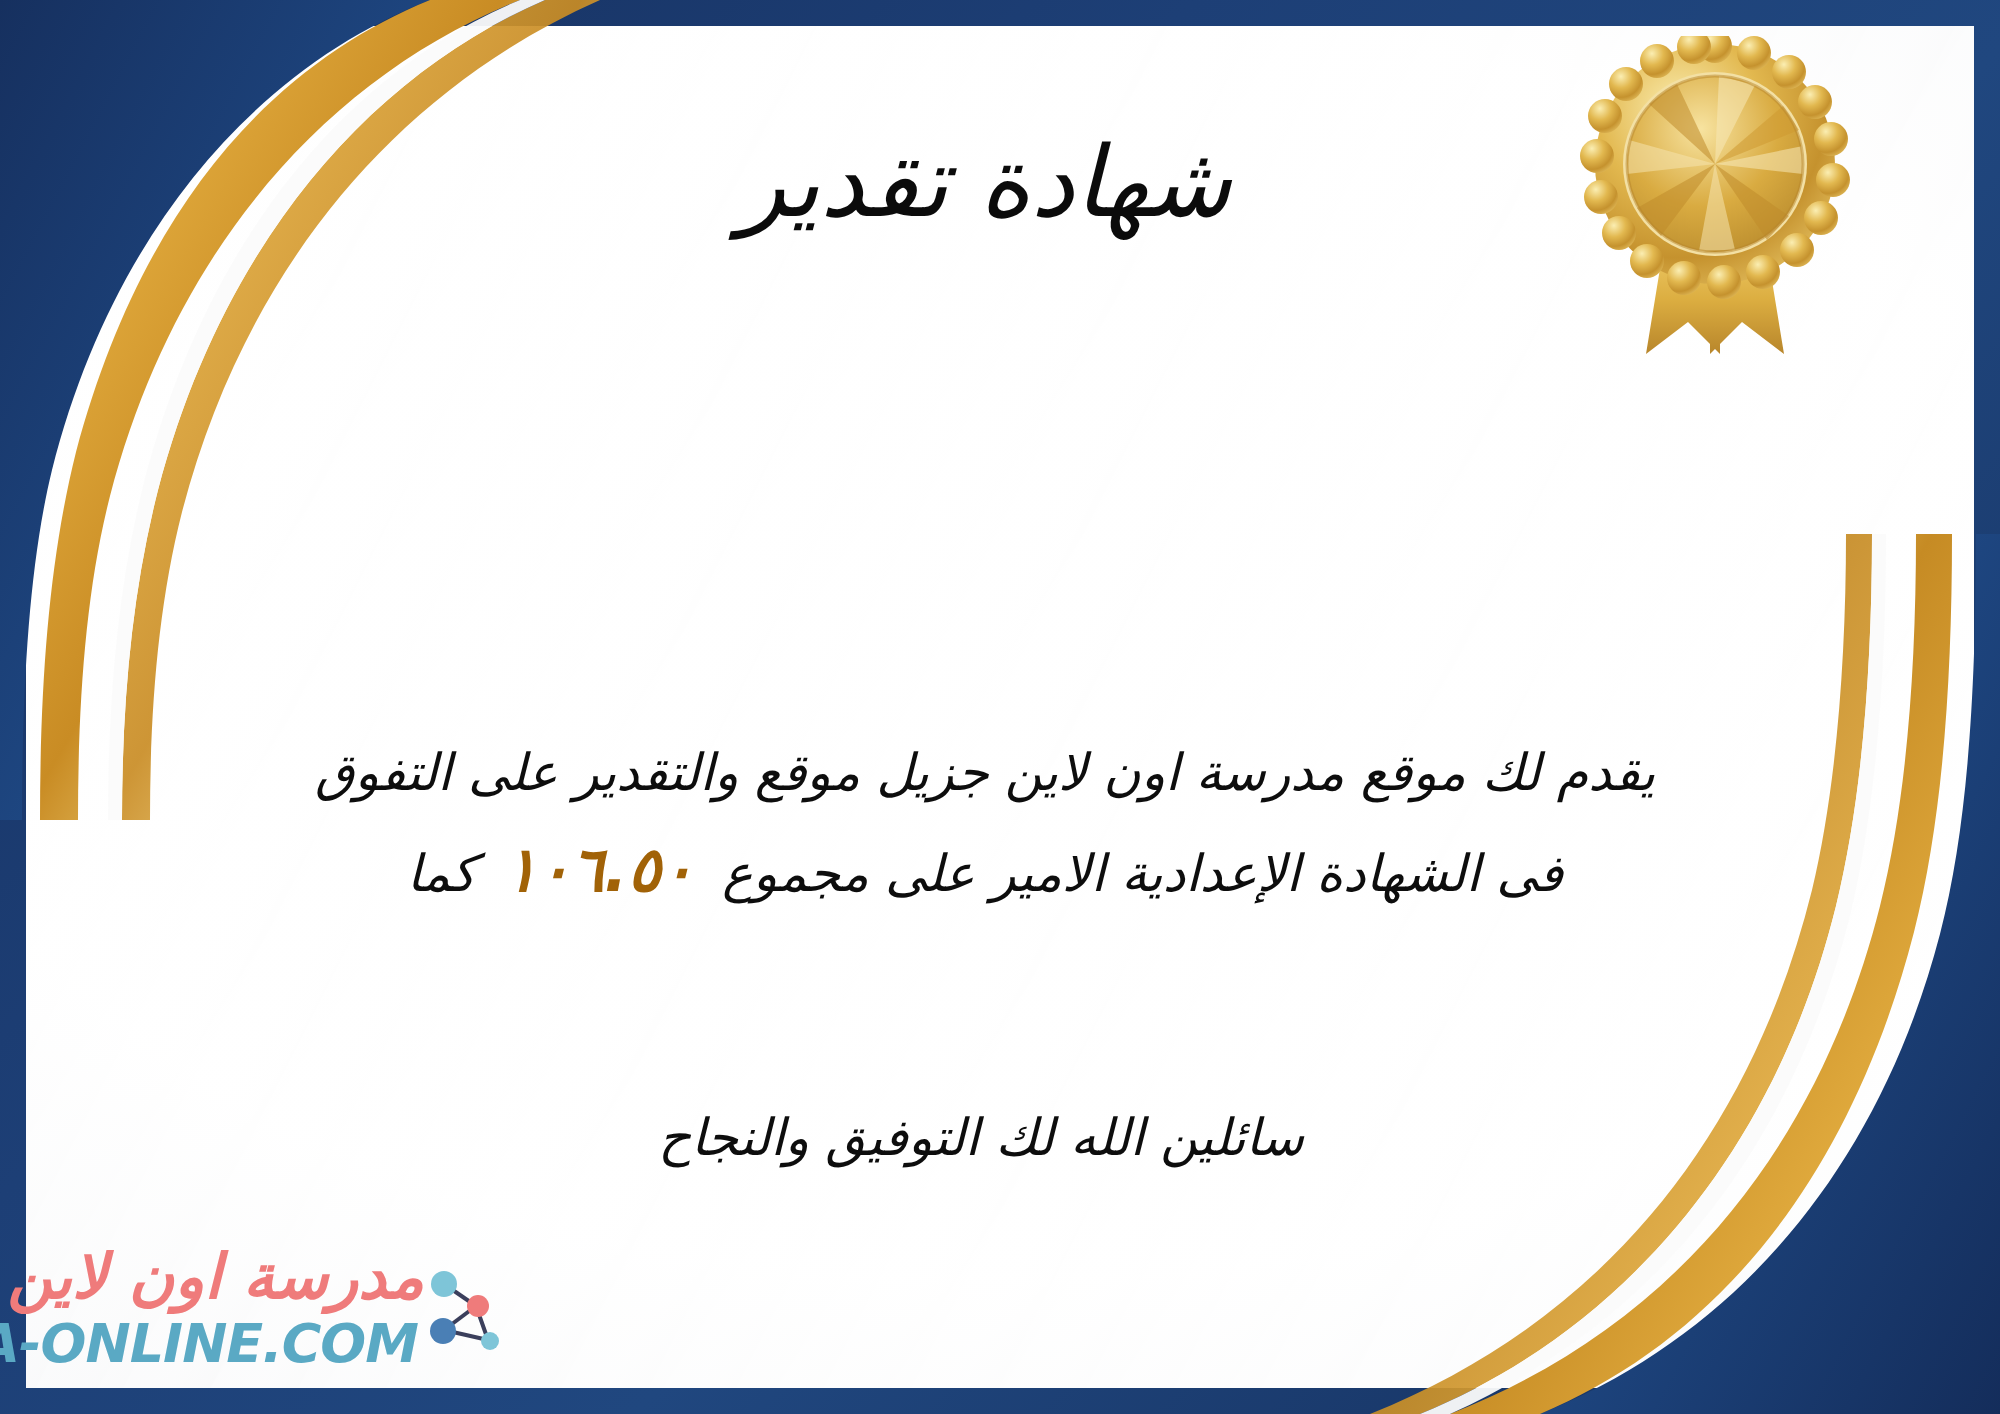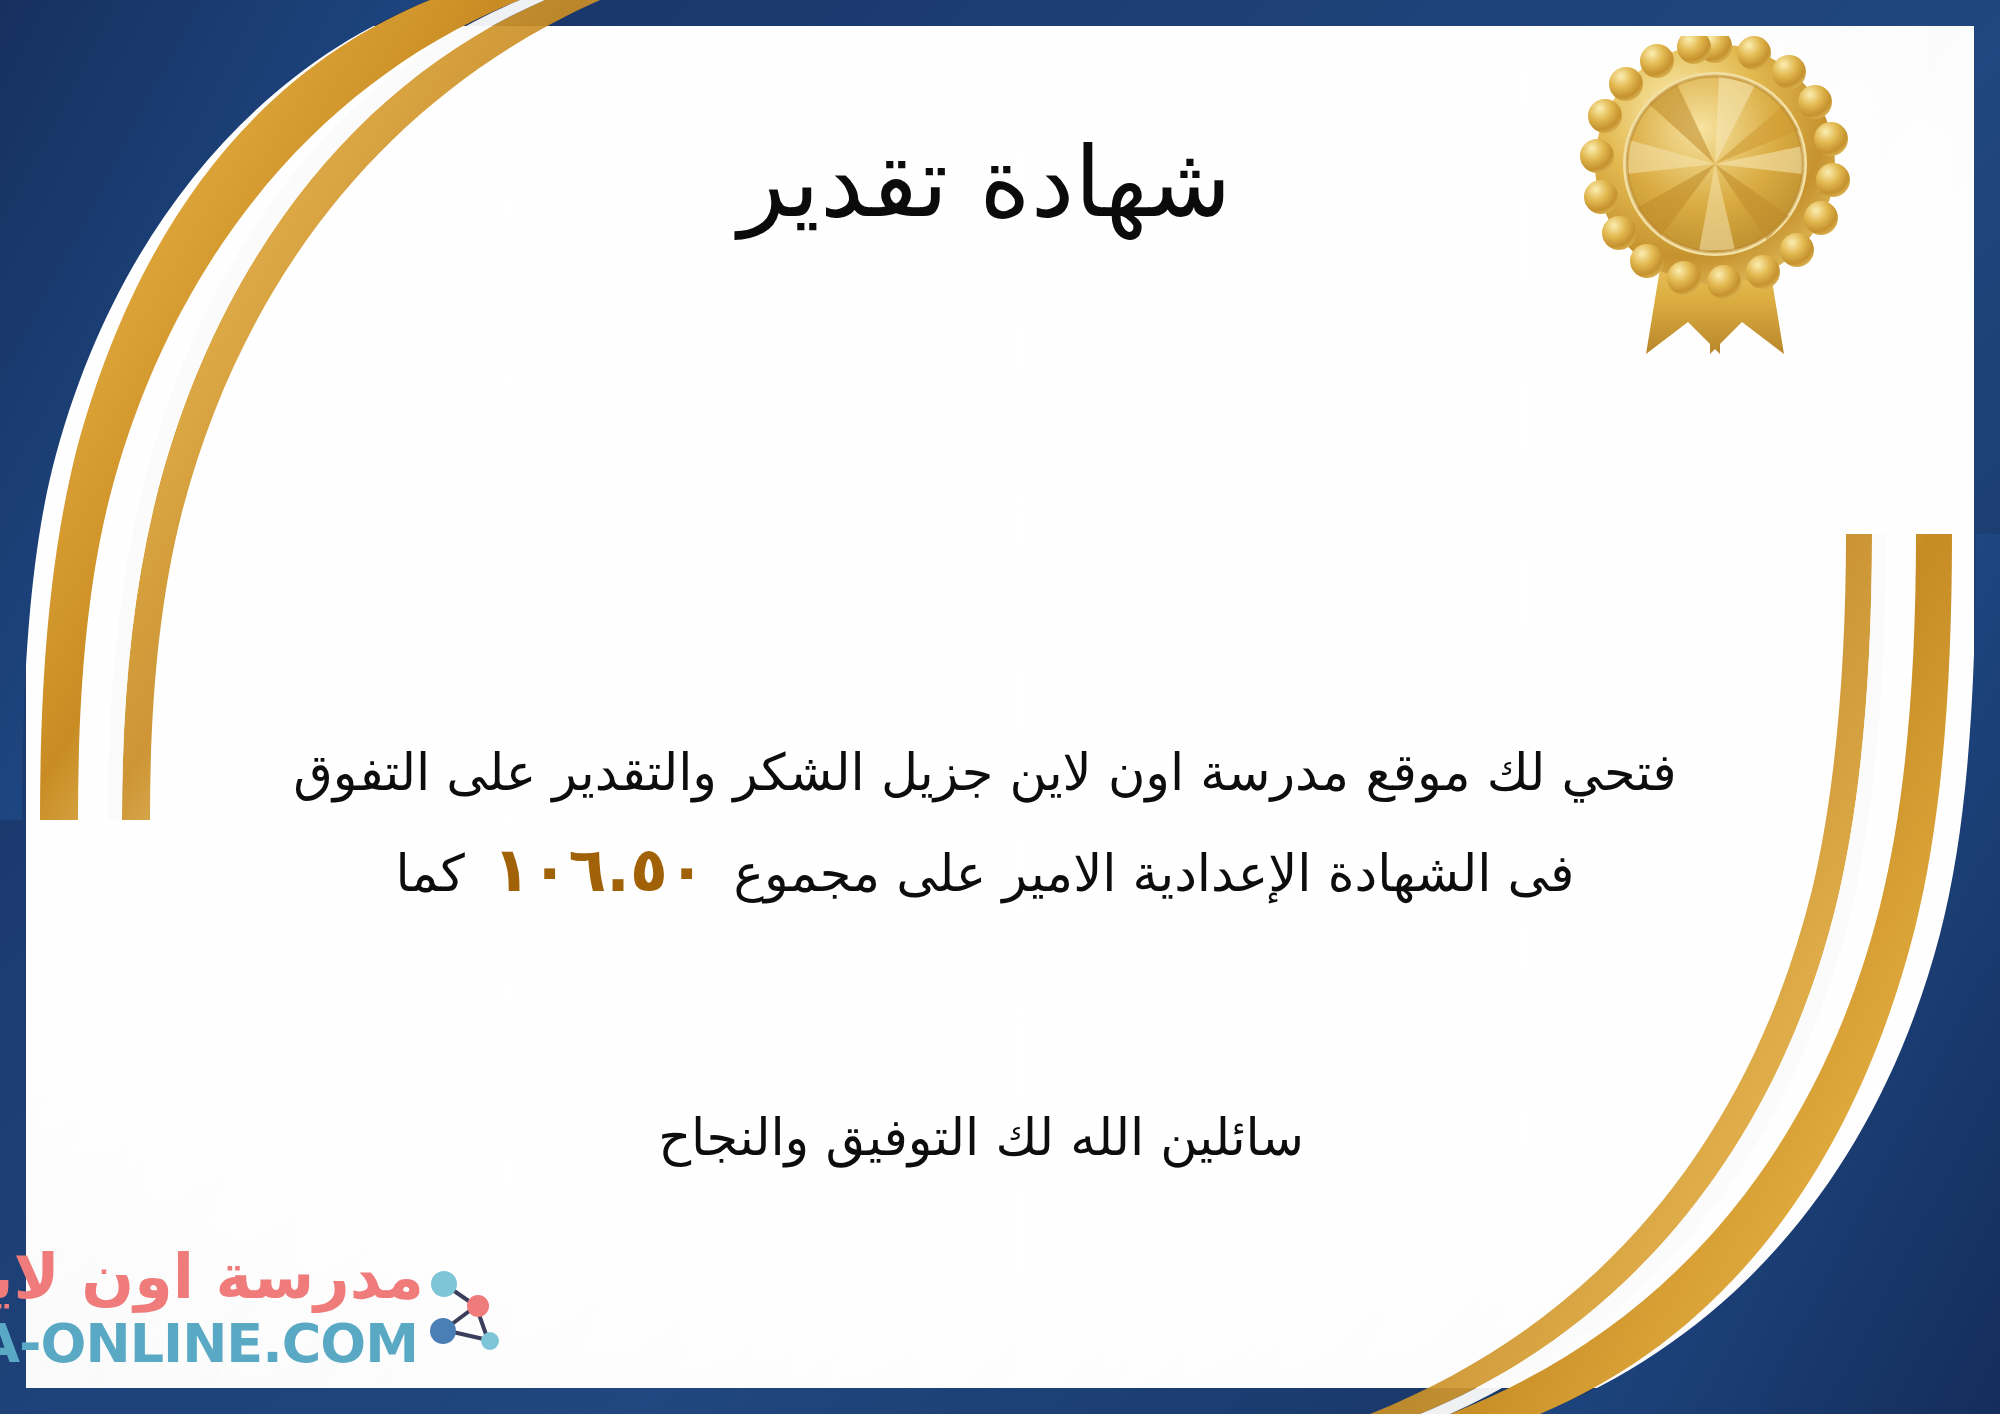--- a/index.html
+++ b/index.html
@@ -4,20 +4,21 @@
 <title>شهادة تقدير</title>
 <style>
   html,body{margin:0;padding:0;background:#ffffff;}
   *{box-sizing:border-box;}
   .stage{
     position:relative;
     width:2000px;height:1414px;
     overflow:hidden;
     font-family:"DejaVu Sans","Liberation Sans",sans-serif;
     background:#ffffff;
+    font-style:italic;
   }
 
   
   .frame-navy{
     position:absolute;inset:0;
     background:
       linear-gradient(135deg,#16305f 0%, #1d3f76 35%, #20477f 60%, #152f5d 100%);
   }
   
   .field{
@@ -285,21 +286,21 @@
       <circle r="88" fill="none" stroke="#b8862b" stroke-width="3" opacity=".5"></circle>
     </g>
   </svg>
 
   <div class="content">
 
     <div class="cert-title">شهادة تقدير</div>
 
 
     <div class="body-block">
-      <span class="body-line">فتحي لك موقع مدرسة اون لاين جزيل الشكر  والتقدير على التفوق</span>
+      <span class="body-line">يقدم لك موقع مدرسة اون لاين جزيل موقع  والتقدير على التفوق</span>
       <span class="body-line"><span>فى الشهادة الإعدادية الامير على مجموع</span><span class="score">١٠٦.٥٠</span><span>كما</span></span>
     </div>
 
     <div class="closing">سائلين الله لك التوفيق  والنجاح</div>
   </div>
 
   <div class="logo">
     <div class="logo-ar">مدرسة اون لاين</div>
     <div class="logo-en">MADRSA-ONLINE.COM</div>
     <svg class="logo-mark" viewBox="0 0 84 96">

